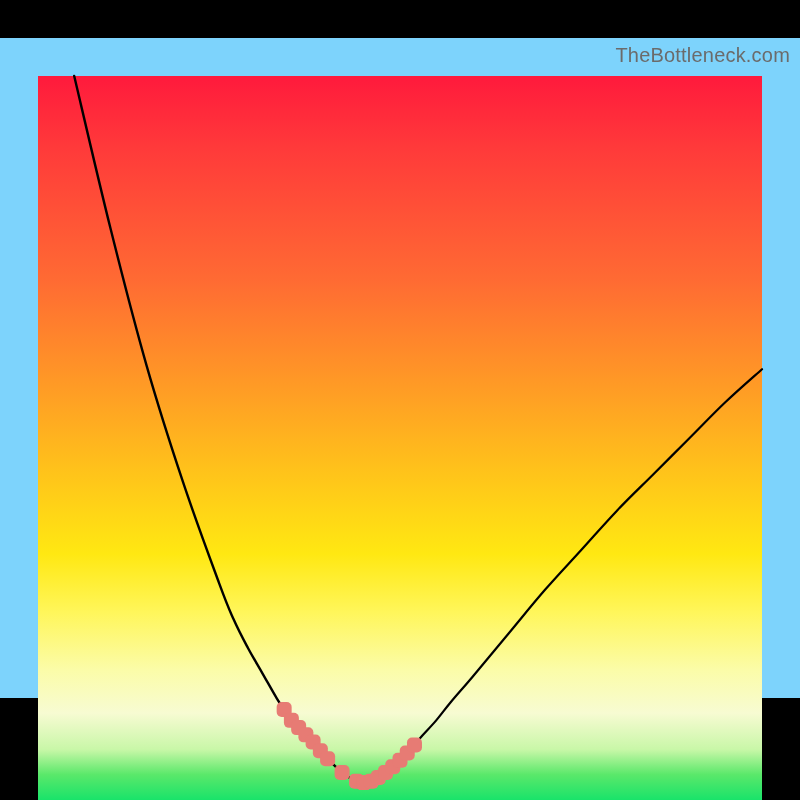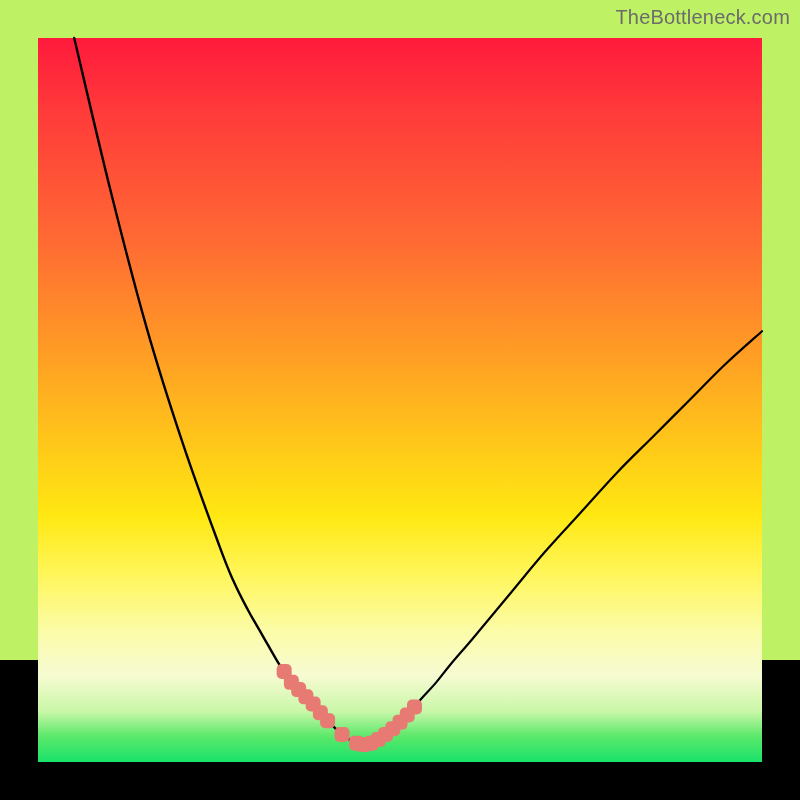--- a/index.html
+++ b/index.html
@@ -8,21 +8,22 @@
     width: 800px;
     height: 800px;
     background: #000;
     overflow: hidden;
     font-family: Arial, Helvetica, sans-serif;
   }
   .stage {
     position: relative;
     width: 800px;
     height: 660px;
-    background: #bef264;
+    background: #7dd3fc;
+    margin-top: 38px;
   }
   .plot {
     position: absolute;
     left: 38px;
     top: 38px;
     width: 724px;
     height: 724px;
     
     background: linear-gradient(
       to bottom,

